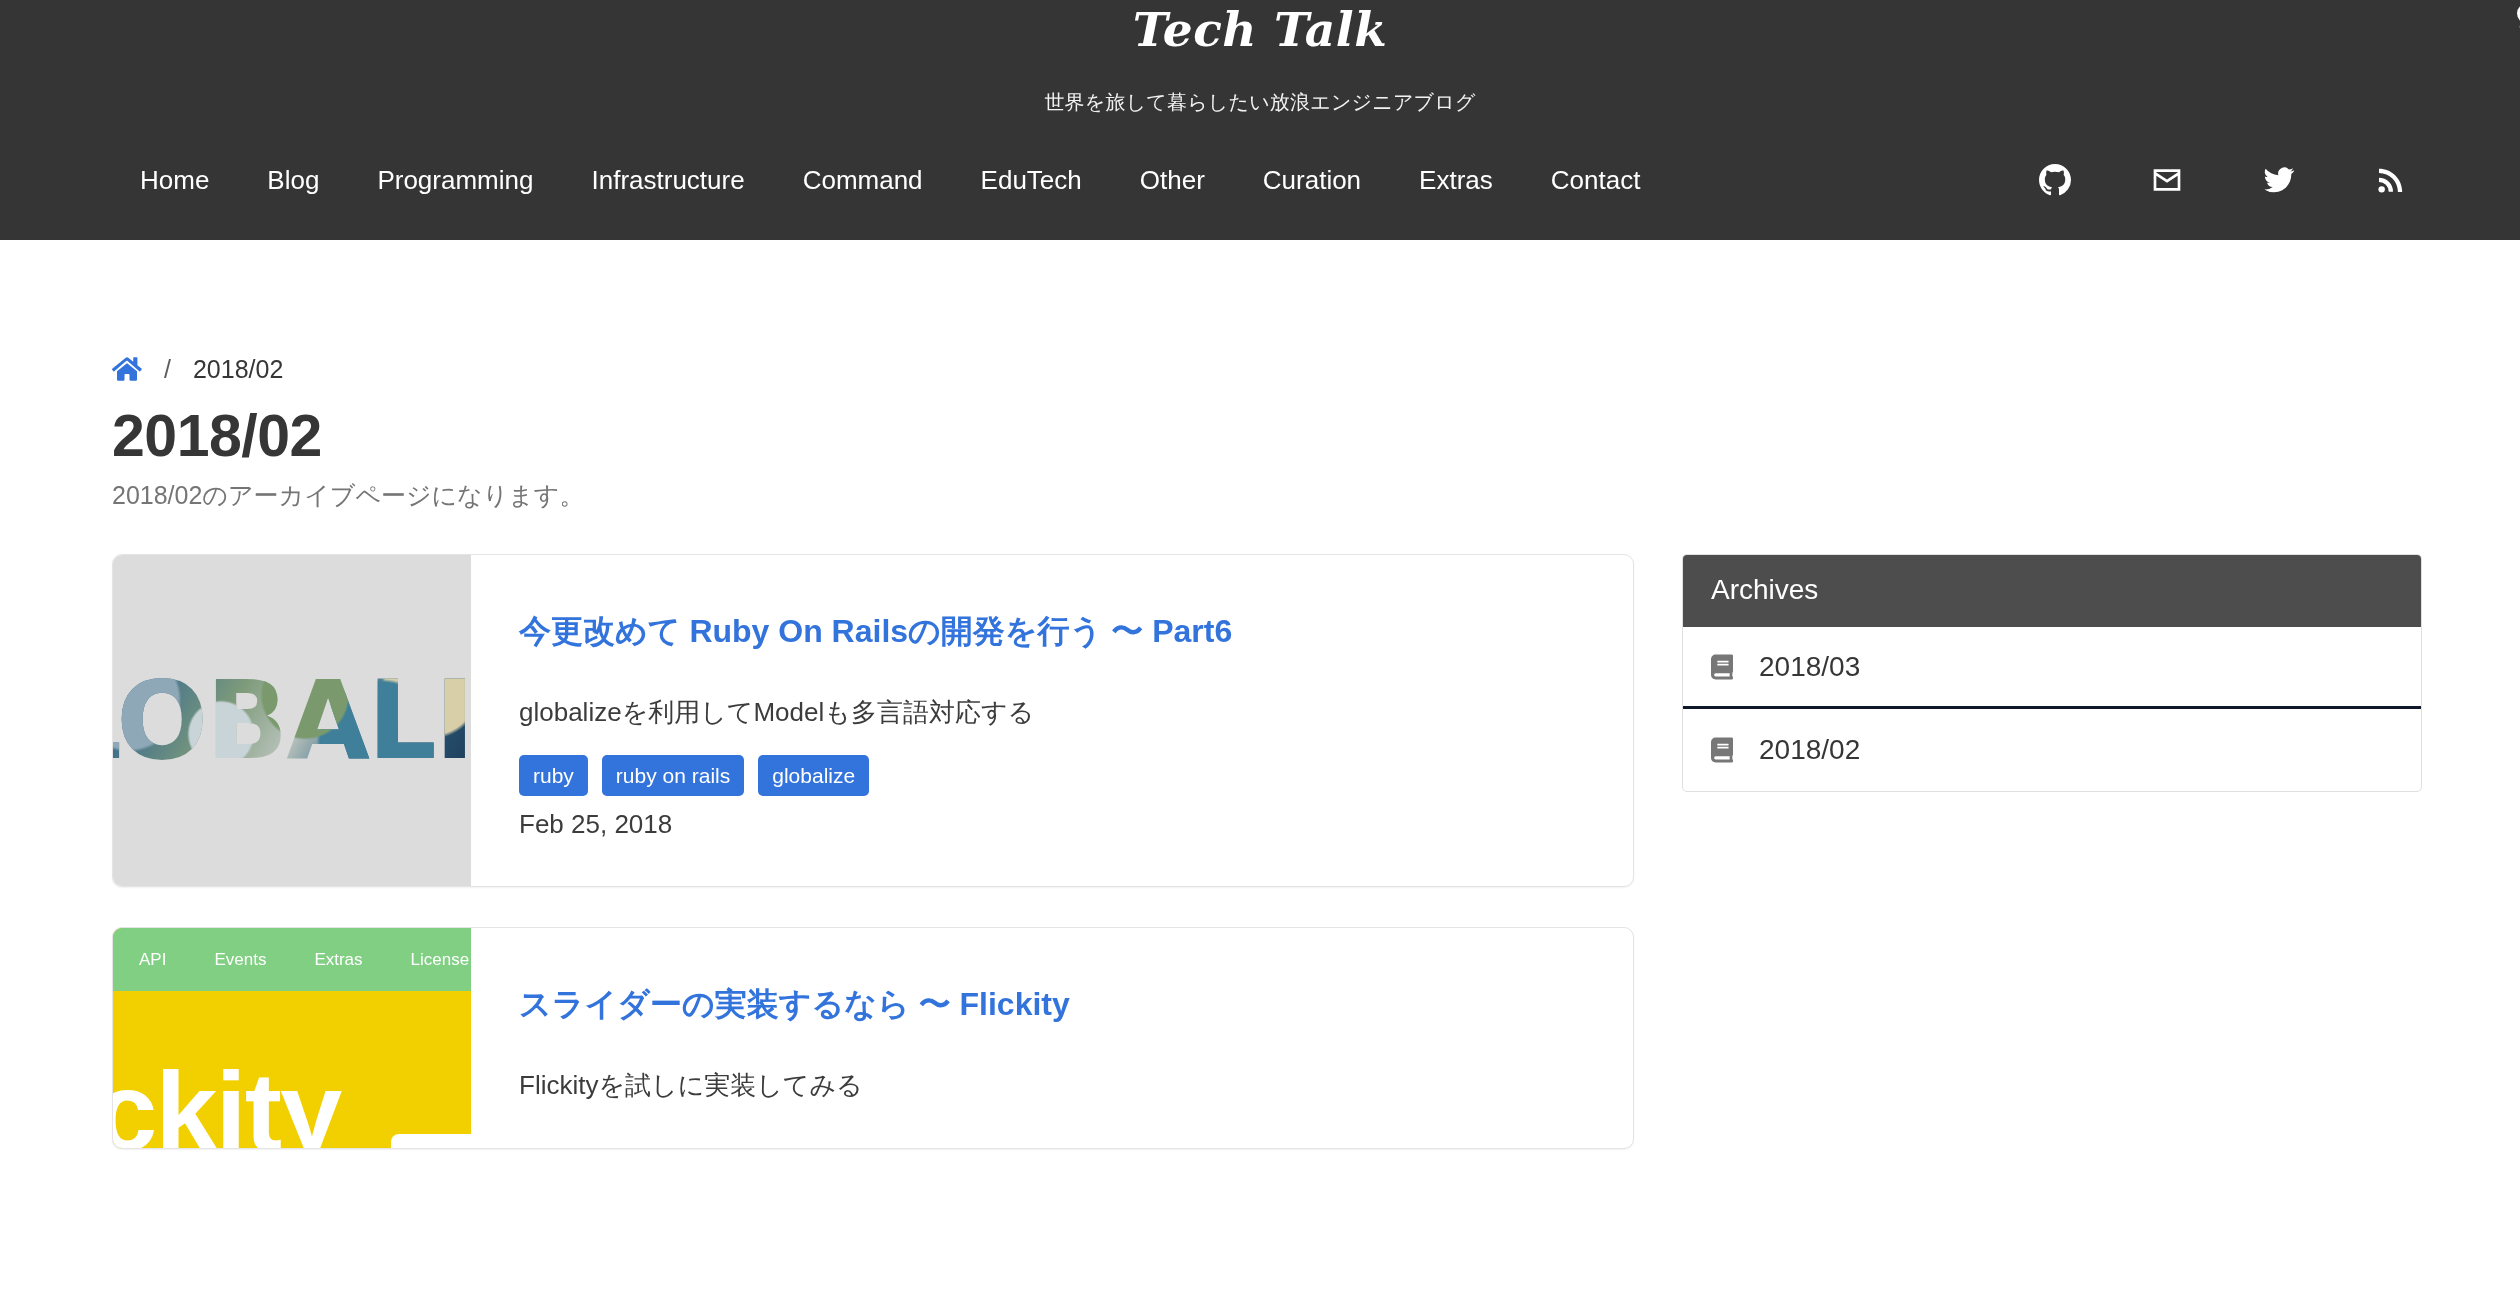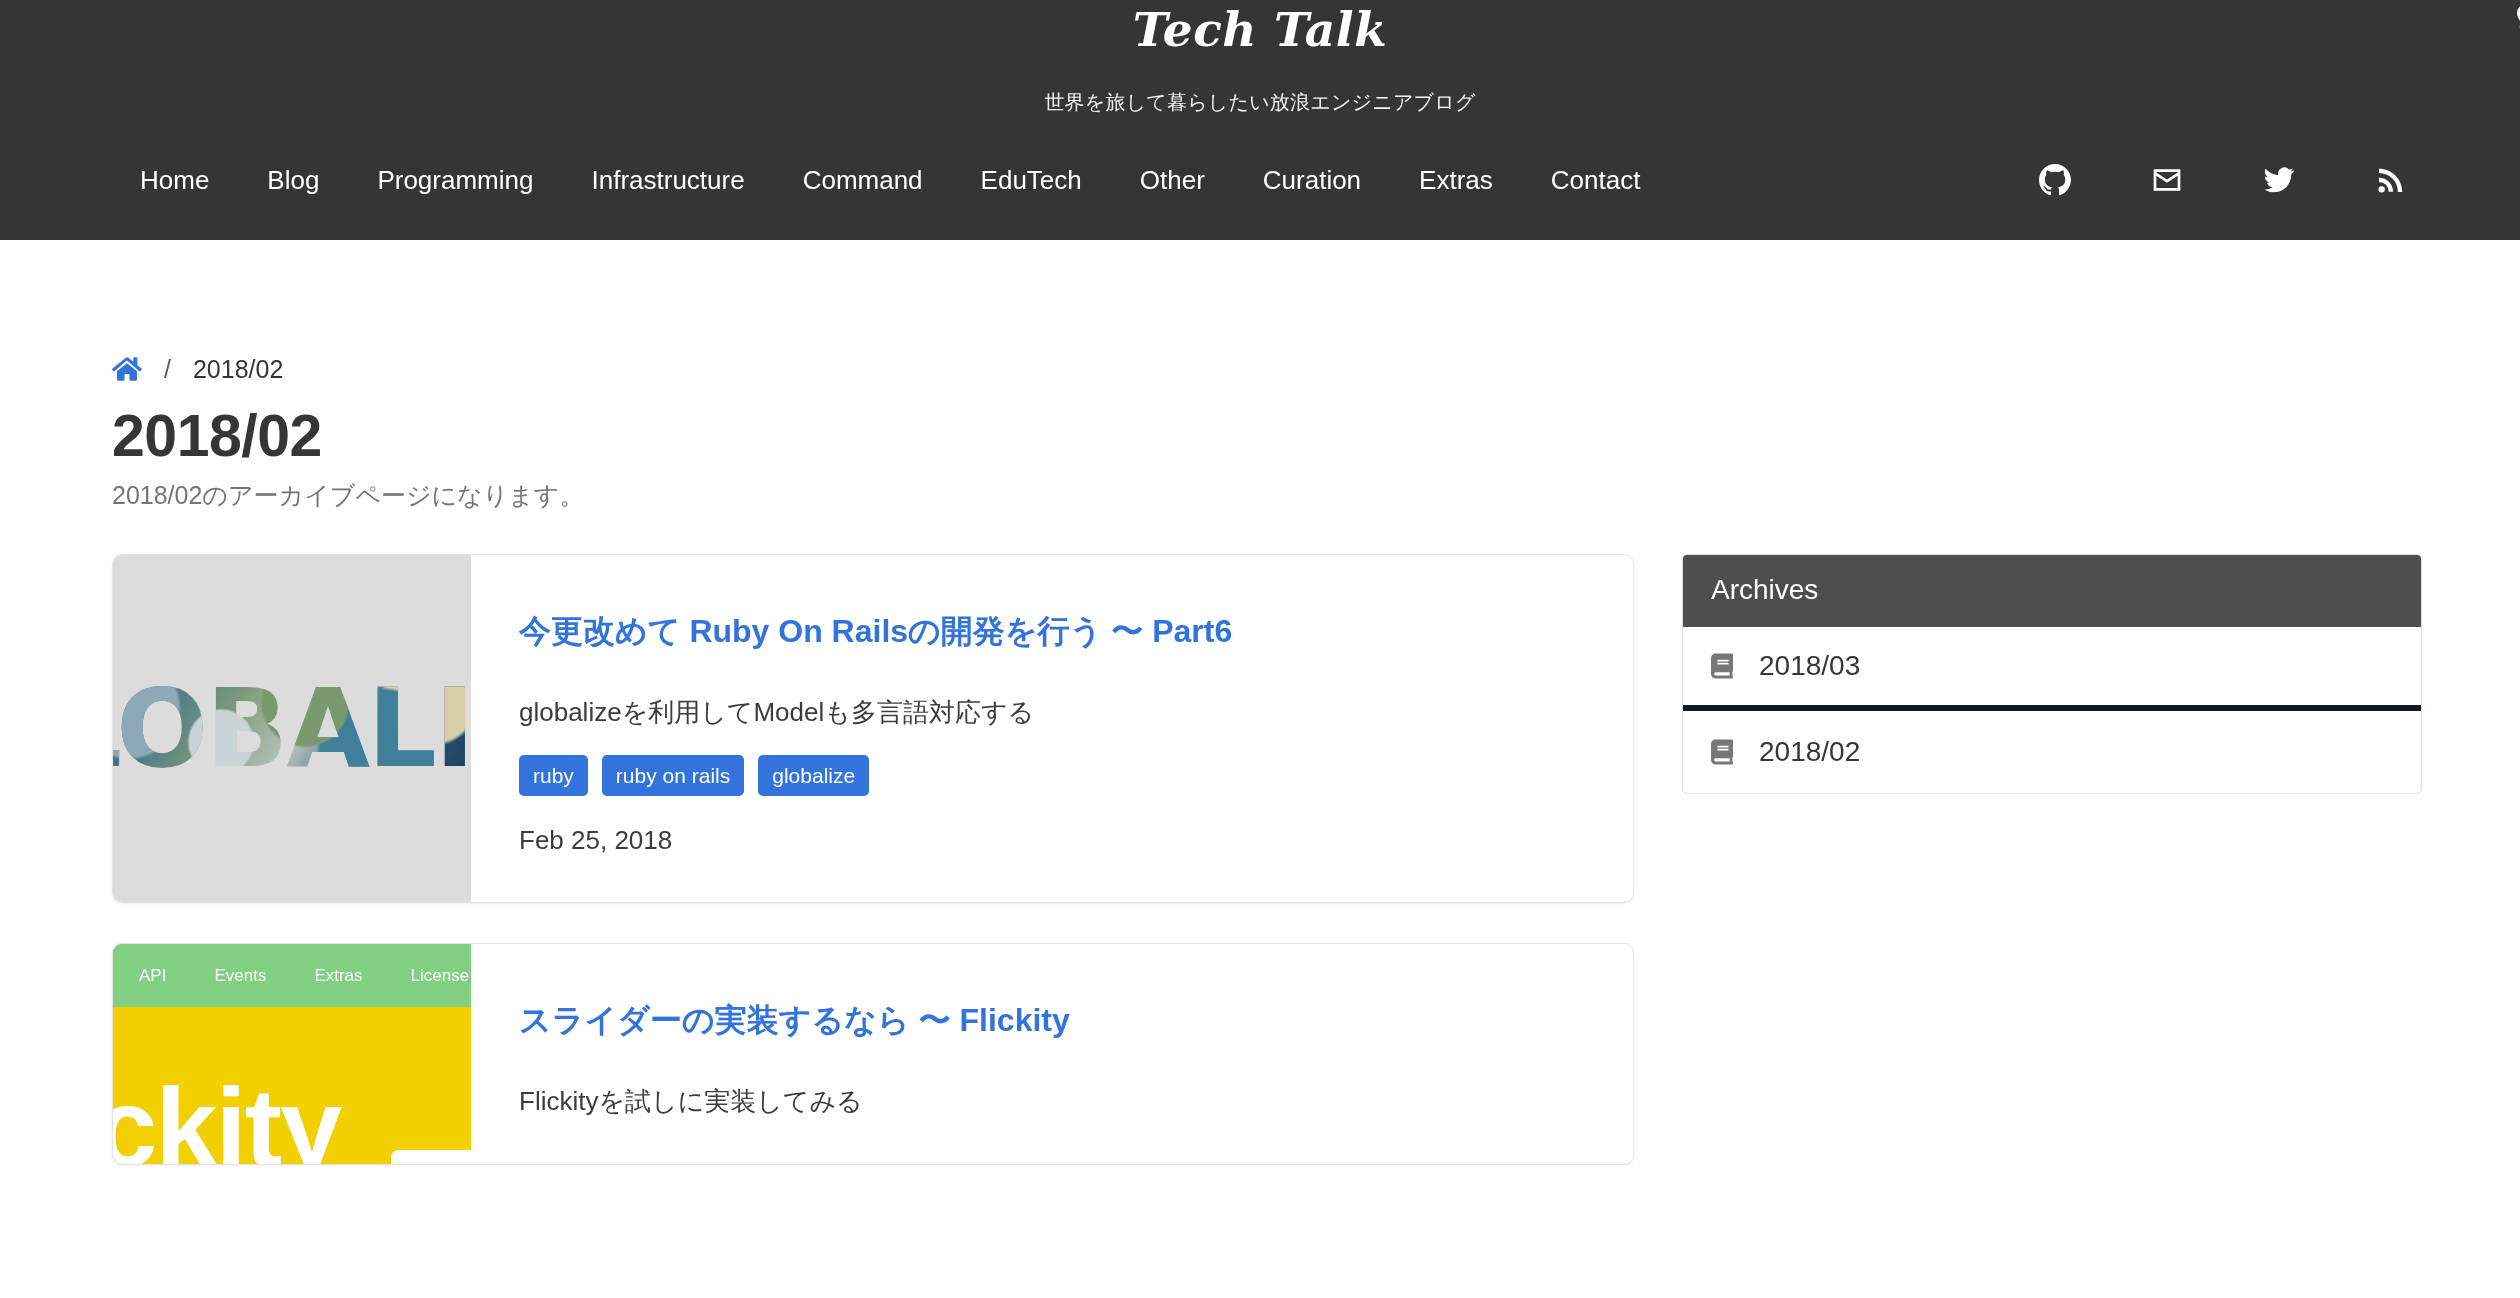--- a/index.html
+++ b/index.html
@@ -207,21 +207,21 @@
     white-space: nowrap;
     cursor: pointer;
     display: inline-flex;
     align-items: center;
     height: 41px;
   }
   .post-date {
     color: #3c3c3c;
     font-size: 26px;
     line-height: 32px;
-    margin-top: 28px;
+    margin-top: 12px;
   }
 
   
   .thumb-globalize {
     background: #dcdcdc;
     height: 100%;
     display: flex;
     align-items: center;
     justify-content: center;
   }
@@ -298,21 +298,21 @@
     background: #4d4d4d;
     color: #ffffff;
     font-size: 28px;
     line-height: 34px;
     padding: 18px 28px 20px 28px;
   }
   .widget-item {
     display: flex;
     align-items: center;
     padding: 22px 28px;
-    border-bottom: 6px solid #0f172a;
+    border-bottom: 3px solid #0f172a;
     cursor: pointer;
     min-height: 82px;
   }
   .widget-item:last-child { border-bottom: none; }
   .book-icon { width: 22px; height: 28px; margin-right: 26px; display: block; }
   .book-icon svg { display: block; fill: #777777; }
   .widget-item-label {
     color: #363636;
     font-size: 28px;
     line-height: 34px;

